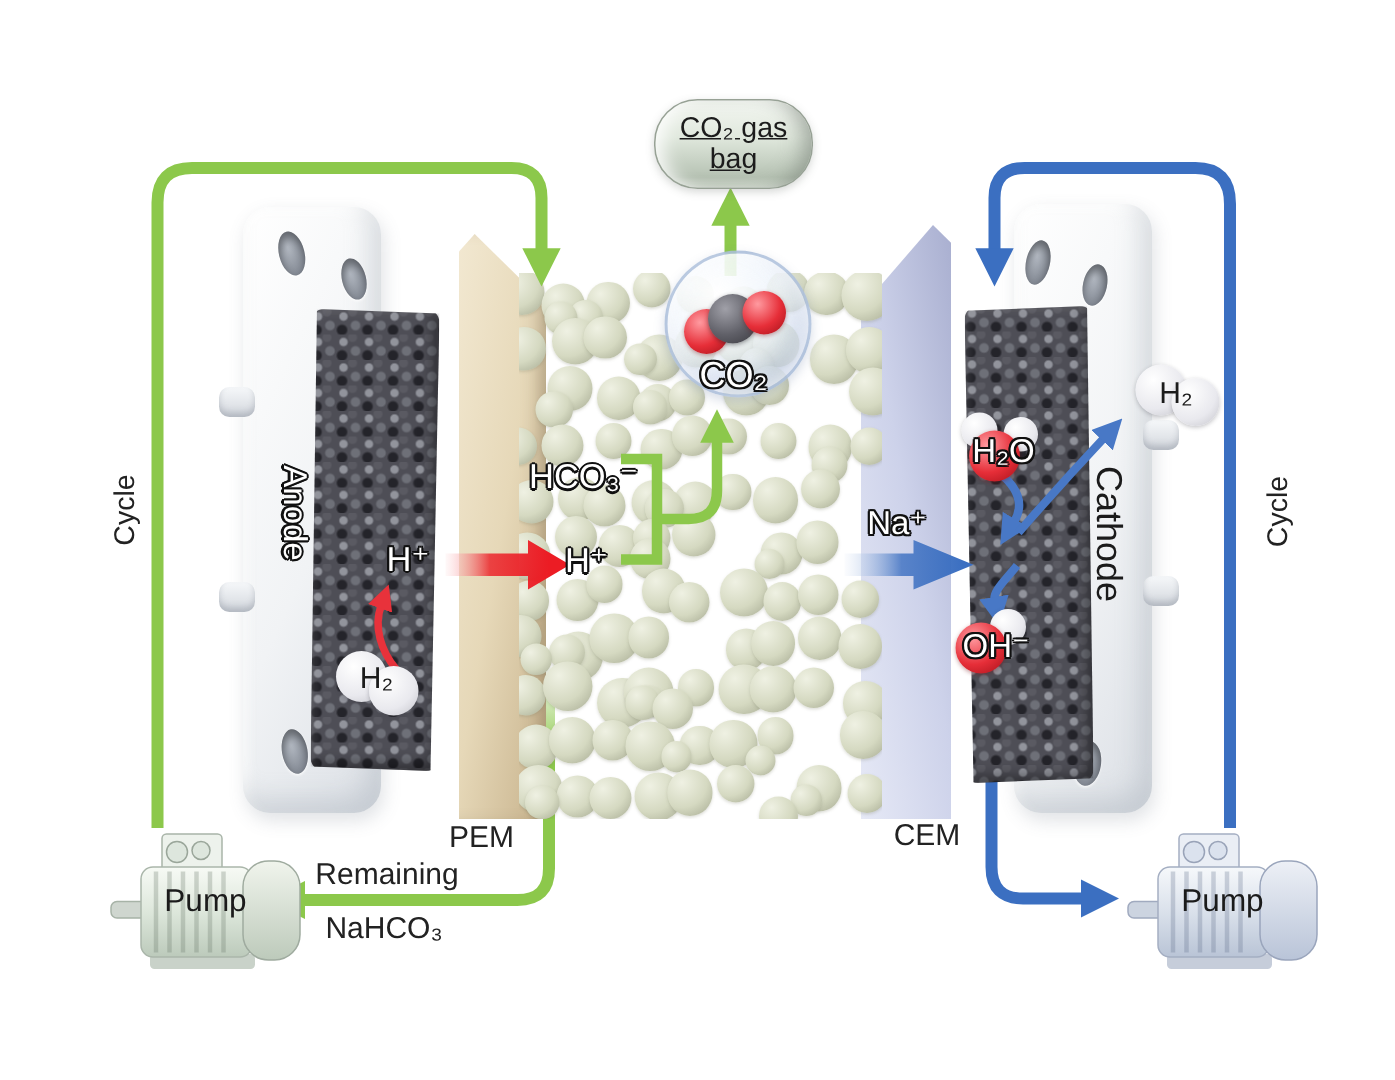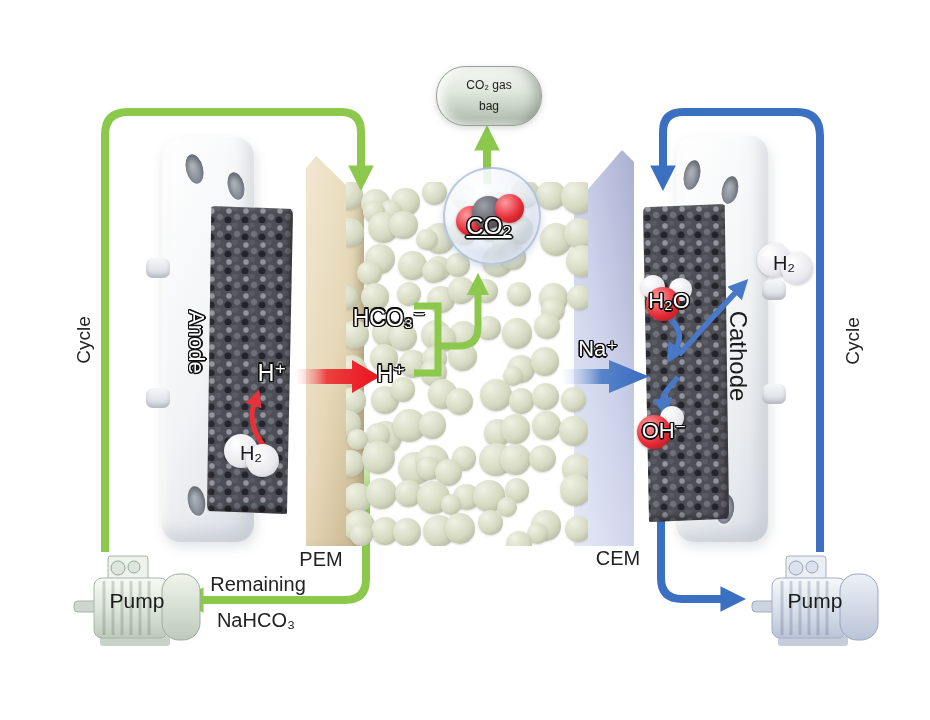--- a/index.html
+++ b/index.html
@@ -69,21 +69,21 @@
   .sp-red{background:radial-gradient(circle at 35% 30%,#ff9aa0,#e62e38 55%,#a31018);box-shadow:0 1px 3px rgba(120,20,25,.4);}
   .sp-gray{background:radial-gradient(circle at 35% 30%,#a0a0a8,#606068 55%,#38383e);box-shadow:0 1px 3px rgba(30,30,35,.45);}
   .sp-white{background:radial-gradient(circle at 35% 30%,#ffffff,#e9e9ee 60%,#c3c3ca);box-shadow:0 1px 3px rgba(60,60,70,.3);}
 
   
   .gasbag{position:absolute;left:436px;top:66px;width:104px;height:58px;z-index:7;border-radius:29px;
     background:linear-gradient(180deg,#f4f7f2 0%,#e0e8dd 42%,#b6c2b3 88%,#ccd5c9 100%);
     border:1px solid #97a195;
     box-shadow:inset 12px 0 12px -7px rgba(255,255,255,.9), inset -12px 0 14px -7px rgba(105,115,105,.55), 0 2px 6px rgba(90,100,90,.25);
     display:flex;flex-direction:column;align-items:center;justify-content:center;}
-  .gasbag .line{font-size:12px;line-height:21px;color:#1c1c1c;}
+  .gasbag .line{font-size:19px;line-height:21px;color:#1c1c1c;text-decoration:underline;}
 
   
   .pump{position:absolute;z-index:7;width:140px;height:105px;}
 
   
   .lbl{position:absolute;z-index:8;white-space:nowrap;transform:translate(-50%,-50%);color:var(--dark);}
   .rot90{transform:translate(-50%,-50%) rotate(90deg);}
   .rotm90{transform:translate(-50%,-50%) rotate(-90deg);}
   .outline{color:#ffffff;
     text-shadow:-1.5px 0 0 #101010,1.5px 0 0 #101010,0 -1.5px 0 #101010,0 1.5px 0 #101010,
@@ -362,21 +362,21 @@
     <path d="M34,33 V87 M43,33 V87 M52,33 V87 M61,33 V87 M70,33 V87 M79,33 V87" stroke="rgba(95,108,135,.28)" stroke-width="3" fill="none"></path>
     <rect x="92" y="26" width="38" height="66" rx="17" fill="url(#prc)" stroke="#9aa5bc"></rect>
   </svg>
 
   <div class="lbl rotm90 f19" style="left:84px;top:340px;">Cycle</div>
   <div class="lbl rotm90 f19" style="left:853px;top:341px;">Cycle</div>
 
   <div class="lbl rot90 outline f22" style="left:196px;top:342px;">Anode</div>
   <div class="lbl rot90 f24" style="left:738px;top:356px;color:#1b1b1b;">Cathode</div>
 
-  <div class="lbl outline f24" style="left:489px;top:226px;text-decoration:underline;">CO₂</div>
+  <div class="lbl outline f24" style="left:489px;top:251px;">CO₂</div>
   <div class="lbl outline f23" style="left:389px;top:318px;">HCO₃⁻</div>
   <div class="lbl outline f23" style="left:272px;top:373px;">H⁺</div>
   <div class="lbl outline f23" style="left:391px;top:374px;">H⁺</div>
   <div class="lbl outline f22" style="left:598px;top:349px;">Na⁺</div>
   <div class="lbl outline f22" style="left:669px;top:301px;">H₂O</div>
   <div class="lbl outline f22" style="left:664px;top:431px;">OH⁻</div>
 
   <div class="lbl f20" style="left:251px;top:453px;color:#1b1b1b;">H₂</div>
   <div class="lbl f20" style="left:784px;top:263px;color:#1b1b1b;">H₂</div>
 

